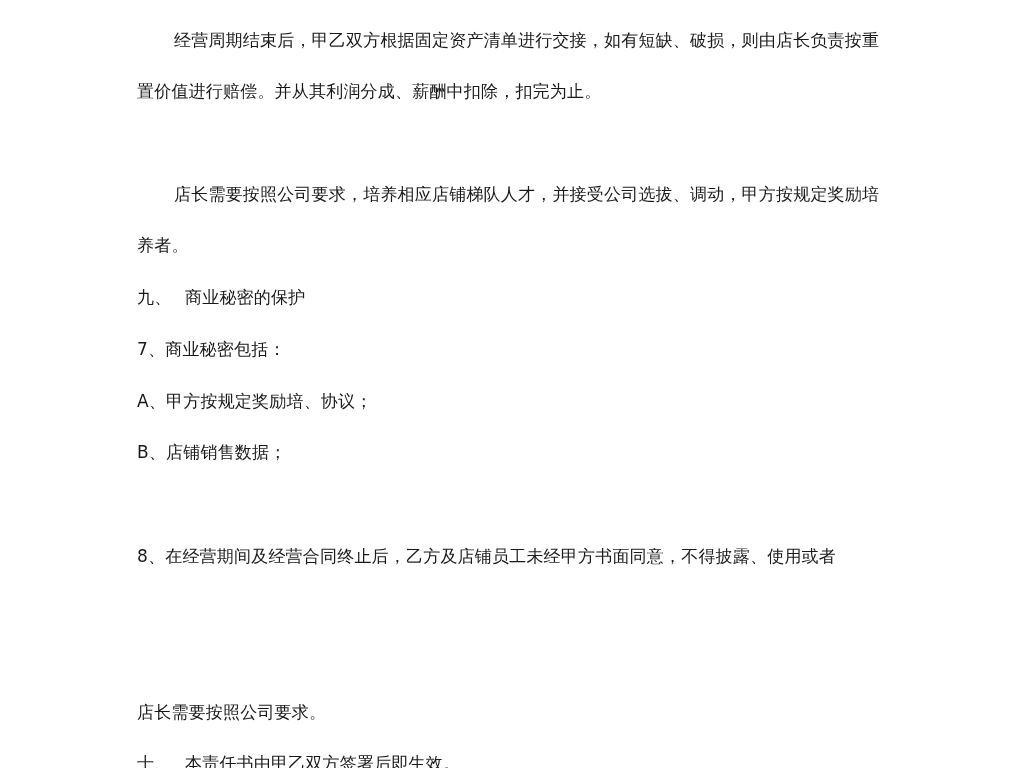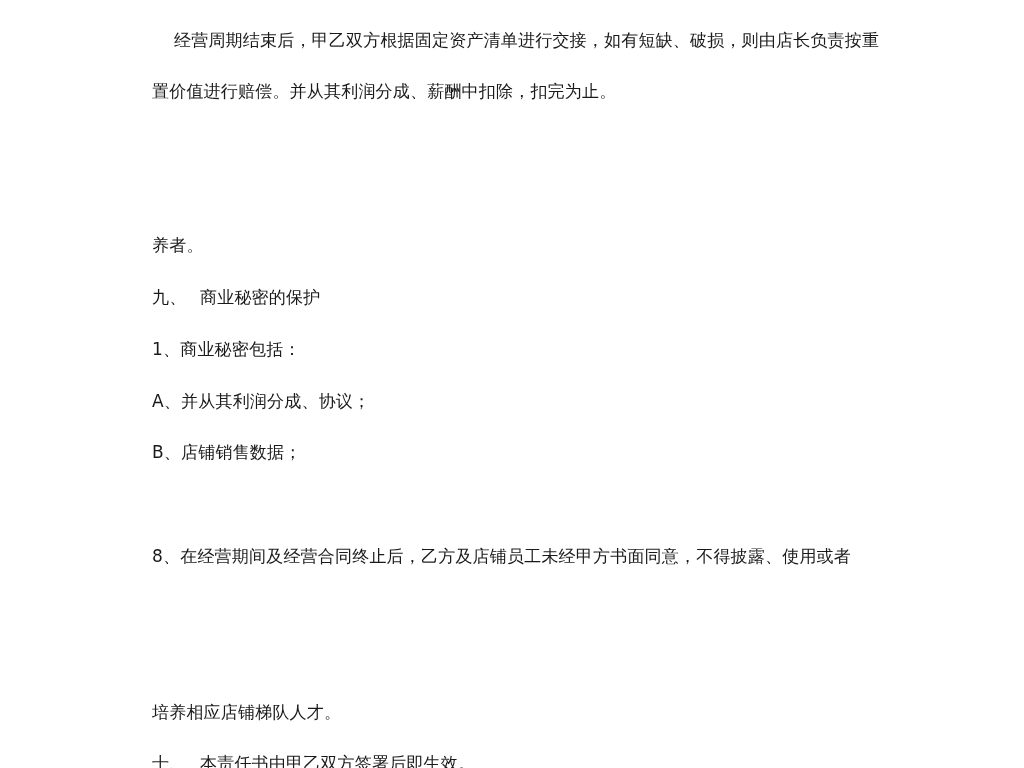--- a/index.html
+++ b/index.html
@@ -18,48 +18,49 @@
     .page {
       position: absolute;
       left: 0;
       top: 0;
       width: 836px;
       height: 768px;
       background: #ffffff;
     }
     .line {
       position: absolute;
-      left: 152px;
+      left: 137px;
       width: 760px;
       font-size: 17px;
       line-height: 22px;
       white-space: nowrap;
       letter-spacing: 0.2px;
     }
     .indent { left: 174px; }
     .heading .num { display: inline-block; width: 48px; }
   </style>
 </head>
 <body>
 
 <div class="page">
 
   <div class="line indent" style="top:29px">经营周期结束后，甲乙双方根据固定资产清单进行交接，如有短缺、破损，则由店长负责按重</div>
   <div class="line" style="top:80px">置价值进行赔偿。并从其利润分成、薪酬中扣除，扣完为止。</div>
 
 
+  <div class="line indent" style="top:183px">店长需要按照公司要求，培养相应店铺梯队人才，并接受公司选拔、调动，甲方按规定奖励培</div>
   <div class="line" style="top:234px">养者。</div>
 
   <div class="line heading" style="top:286px">
     <span class="num">九、</span><span>商业秘密的保护</span>
   </div>
 
-  <div class="line" style="top:338px">1、商业秘密包括：</div>
-  <div class="line" style="top:390px">A、并从其利润分成、协议；</div>
+  <div class="line" style="top:338px">7、商业秘密包括：</div>
+  <div class="line" style="top:390px">A、甲方按规定奖励培、协议；</div>
   <div class="line" style="top:441px">B、店铺销售数据；</div>
   <div class="line" style="top:545px">8、在经营期间及经营合同终止后，乙方及店铺员工未经甲方书面同意，不得披露、使用或者</div>
-  <div class="line" style="top:701px">培养相应店铺梯队人才。</div>
+  <div class="line" style="top:701px">店长需要按照公司要求。</div>
 
   <div class="line heading" style="top:752px">
     <span class="num">十、</span><span>本责任书由甲乙双方签署后即生效。</span>
   </div>
 
 </div>
 
 </body></html>

